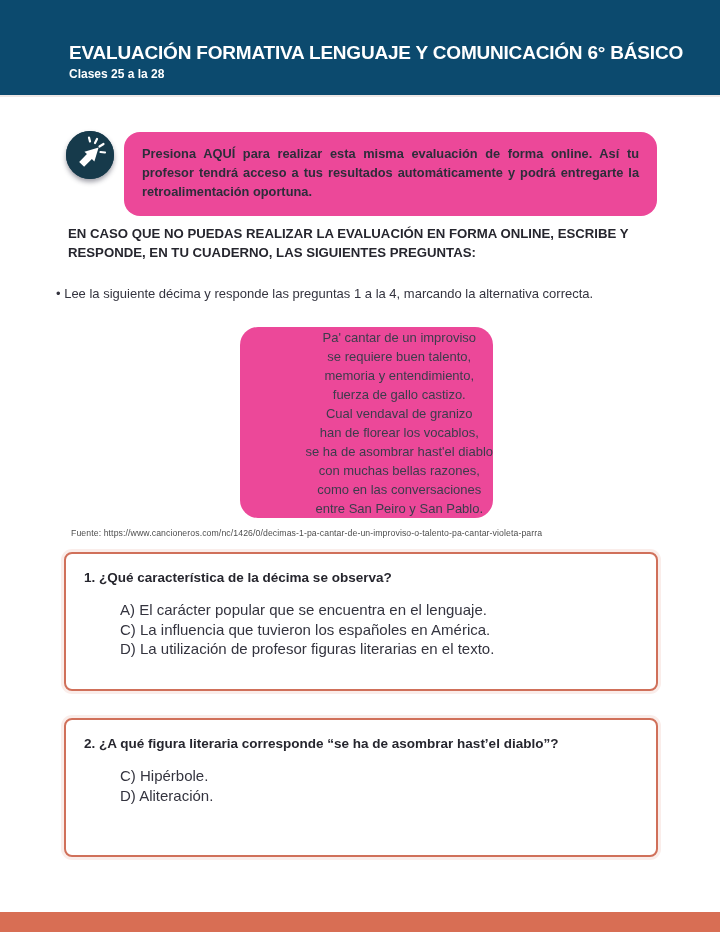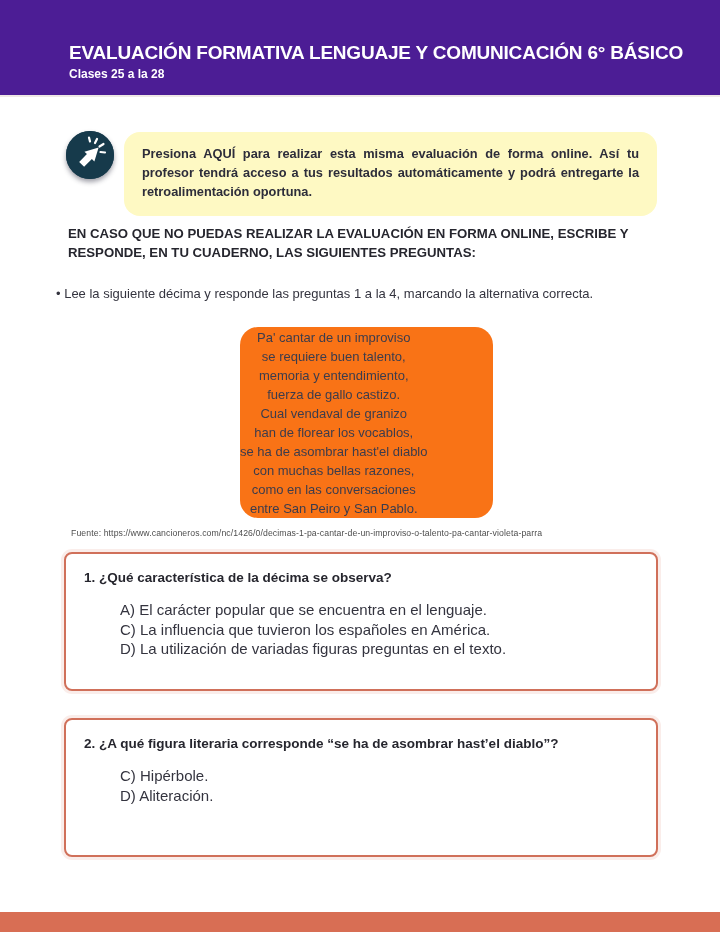--- a/index.html
+++ b/index.html
@@ -4,56 +4,56 @@
 <style>
   html,body{margin:0;padding:0;}
   body{
     width:720px;height:932px;position:relative;background:#ffffff;
     font-family:"Liberation Sans", sans-serif;overflow:hidden;
     -webkit-font-smoothing:antialiased;
   }
   
   .top-banner{
     position:absolute;left:0;top:0;width:720px;height:97px;
-    background:#4c1d95;box-sizing:border-box;padding:42px 0 0 69px;
+    background:#0c4a6e;box-sizing:border-box;padding:42px 0 0 69px;
     border-bottom:2px solid #efe8e6;
   }
   .doc-title{color:#ffffff;font-weight:bold;font-size:19px;letter-spacing:-0.2px;line-height:22px;}
   .doc-subtitle{color:#ffffff;font-weight:bold;font-size:12px;line-height:14px;margin-top:3px;}
   .bottom-banner{
     position:absolute;left:0;top:912px;width:720px;height:20px;background:#d86e54;
   }
   
   .intro-icon{
     position:absolute;left:66px;top:131px;width:48px;height:48px;border-radius:50%;
     background:#163a4b;box-shadow:0 3px 5px rgba(40,40,60,0.45);
   }
   .intro-icon svg{display:block;width:48px;height:48px;}
   .intro-box{
     position:absolute;left:124px;top:132px;width:533px;height:84px;
-    background:#fef9c3;border-radius:16px;box-sizing:border-box;
+    background:#ec4899;border-radius:16px;box-sizing:border-box;
     padding:12px 18px 10px 18px;
   }
   .intro-text{
     font-size:12.8px;font-weight:bold;color:#2d2d3a;line-height:19px;text-align:justify;
   }
   
   .caps-para{
     position:absolute;left:68px;top:224px;width:590px;
     font-size:13.2px;font-weight:bold;color:#26262e;line-height:19px;
   }
   .bullet-line{
     position:absolute;left:56px;top:285px;width:590px;
     font-size:13px;color:#34343f;line-height:17px;
   }
   
   .poem-box{
     position:absolute;left:240px;top:327px;width:253px;height:191px;
-    background:#f97316;border-radius:18px;
-    display:flex;align-items:center;justify-content:flex-start;
+    background:#ec4899;border-radius:18px;
+    display:flex;align-items:center;justify-content:flex-end;
   }
   .poem-text{
     font-size:13px;line-height:19px;color:#3c3c4c;text-align:center;white-space:pre-line;
   }
   .source-line{
     position:absolute;left:71px;top:528px;width:560px;
     font-size:8.7px;color:#4e4e4e;letter-spacing:0.1px;
   }
   
   .q-box{
@@ -109,21 +109,21 @@
 como en las conversaciones
 entre San Peiro y San Pablo.</div>
 </div>
 <div class="source-line">Fuente: https://www.cancioneros.com/nc/1426/0/decimas-1-pa-cantar-de-un-improviso-o-talento-pa-cantar-violeta-parra</div>
 
 <div class="q-box q1">
   <div class="q-title">1. ¿Qué característica de la décima se observa?</div>
   <div class="q-options">
     <div class="q-option">A) El carácter popular que se encuentra en el lenguaje.</div>
     <div class="q-option">C) La influencia que tuvieron los españoles en América.</div>
-    <div class="q-option">D) La utilización de variadas figuras preguntas en el texto.</div>
+    <div class="q-option">D) La utilización de profesor figuras literarias en el texto.</div>
   </div>
 </div>
 
 <div class="q-box q2">
   <div class="q-title">2. ¿A qué figura literaria corresponde “se ha de asombrar hast’el diablo”?</div>
   <div class="q-options">
     <div class="q-option">C) Hipérbole.</div>
     <div class="q-option">D) Aliteración.</div>
   </div>
 </div>

